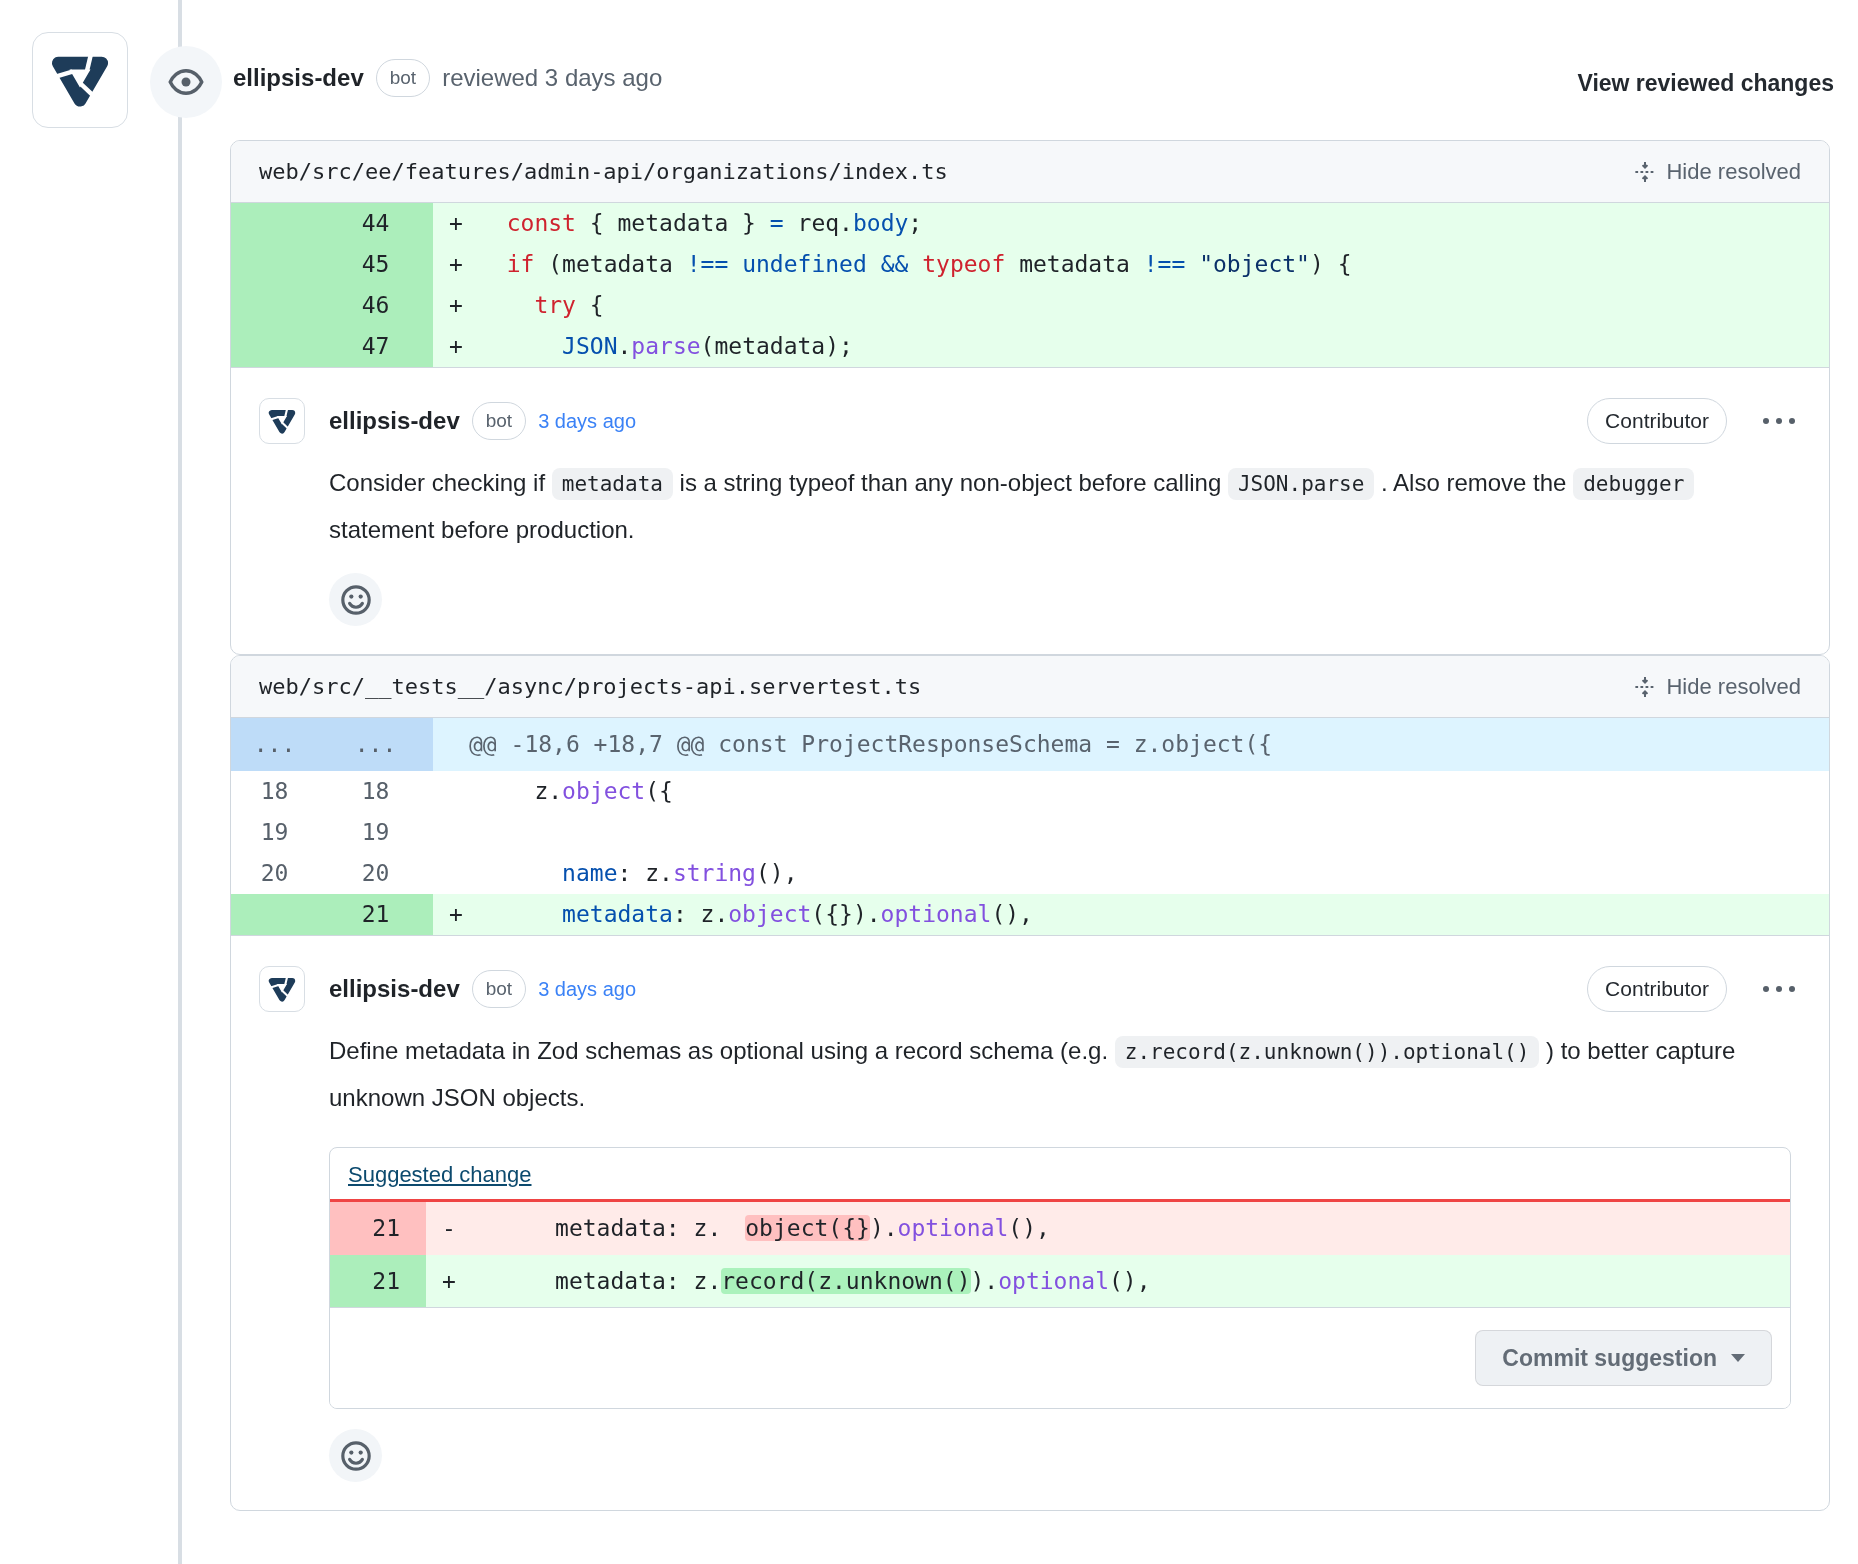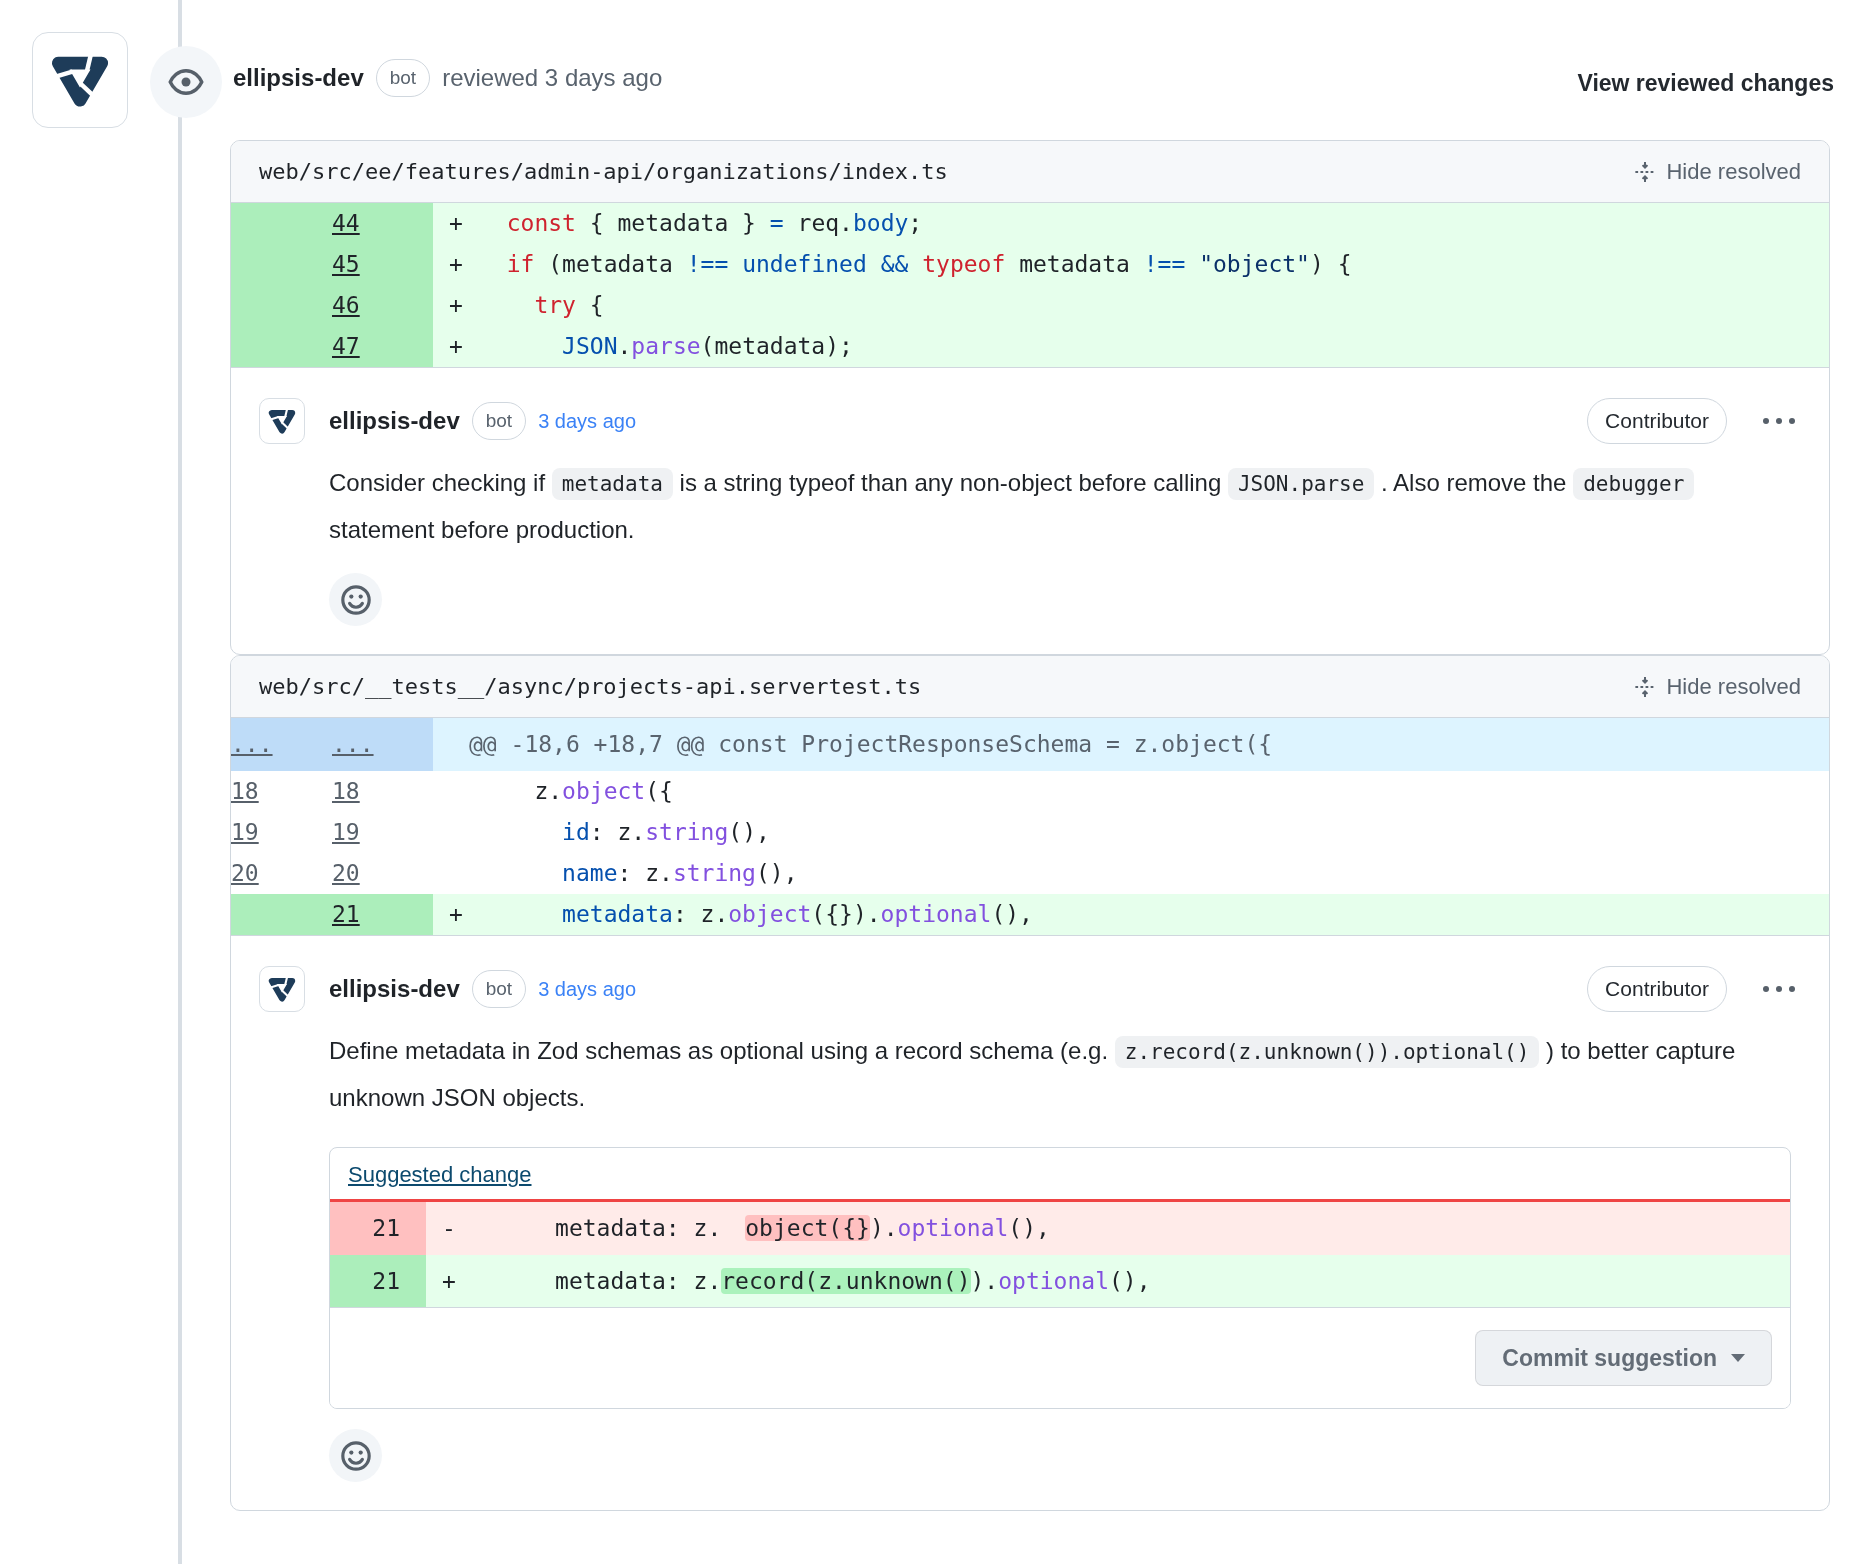--- a/index.html
+++ b/index.html
@@ -30,21 +30,21 @@
     border-radius:10px; overflow:hidden; }
   .card1 { top:140px; }
   .card2 { top:655px; }
   .file-header { height:62px; background:#f6f8fa; border-bottom:1px solid #d0d7de;
     display:flex; align-items:center; justify-content:space-between; padding:0 28px; }
   .file-path { font-family:"DejaVu Sans Mono", monospace; font-size:22px; color:#1f2328; }
   .hide-resolved { display:flex; align-items:center; gap:10px; color:#59636e; font-size:22px; cursor:pointer; background:none; border:none; font-family:inherit; }
 
   
   .drow { display:flex; font-family:"DejaVu Sans Mono", monospace; font-size:23px; height:41px; line-height:41px; }
-  .g1,.g2 { width:101px; flex:none; text-align:left; padding-right:14px; color:#57606a;text-decoration:underline; }
+  .g1,.g2 { width:101px; flex:none; text-align:center; padding-right:14px; color:#57606a; }
   .code { flex:1; white-space:pre; display:flex; min-width:0; padding-left:16px; }
   .sign { width:30px; flex:none; color:#1f2328; }
   .drow.add .g1, .drow.add .g2 { background:#aceebb; color:#1f2328; }
   .drow.add .code { background:#e6ffec; }
   .drow.ctx { background:#fff; }
   .drow.hunk { height:53px; line-height:53px; background:#ddf4ff; color:#59636e; }
   .drow.hunk .g1, .drow.hunk .g2 { background:#bedcf8; color:#57606a; }
   .drow.hunk .code { padding-left:36px; }
   .diff-body { border-bottom:1px solid #d0d7de; }
 
@@ -207,21 +207,21 @@
         <span class="code"><span><span>@@ -18,6 +18,7 @@ const ProjectResponseSchema = z.object({</span></span></span>
       </div>
       <div class="drow ctx">
         <span class="g1">18</span>
           <span class="g2">18</span>
         <span class="code"><span class="sign"></span><span><span>    z.</span><span class="seg-e">object</span><span>({</span></span></span>
       </div>
       <div class="drow ctx">
         <span class="g1">19</span>
           <span class="g2">19</span>
-        <span class="code"><span class="sign"></span><span><span>      </span><span class="seg-c1">id</span><span>: z.</span><span class="seg-e">string</span><span>(),</span></span></span>
+        <span class="code"><span class="sign"></span></span>
       </div>
       <div class="drow ctx">
         <span class="g1">20</span>
           <span class="g2">20</span>
         <span class="code"><span class="sign"></span><span><span>      </span><span class="seg-c1">name</span><span>: z.</span><span class="seg-e">string</span><span>(),</span></span></span>
       </div>
       <div class="drow add">
         <span class="g1"></span>
           <span class="g2">21</span>
         <span class="code"><span class="sign">+</span><span><span>      </span><span class="seg-c1">metadata</span><span>: z.</span><span class="seg-e">object</span><span>({}).</span><span class="seg-e">optional</span><span>(),</span></span></span>

